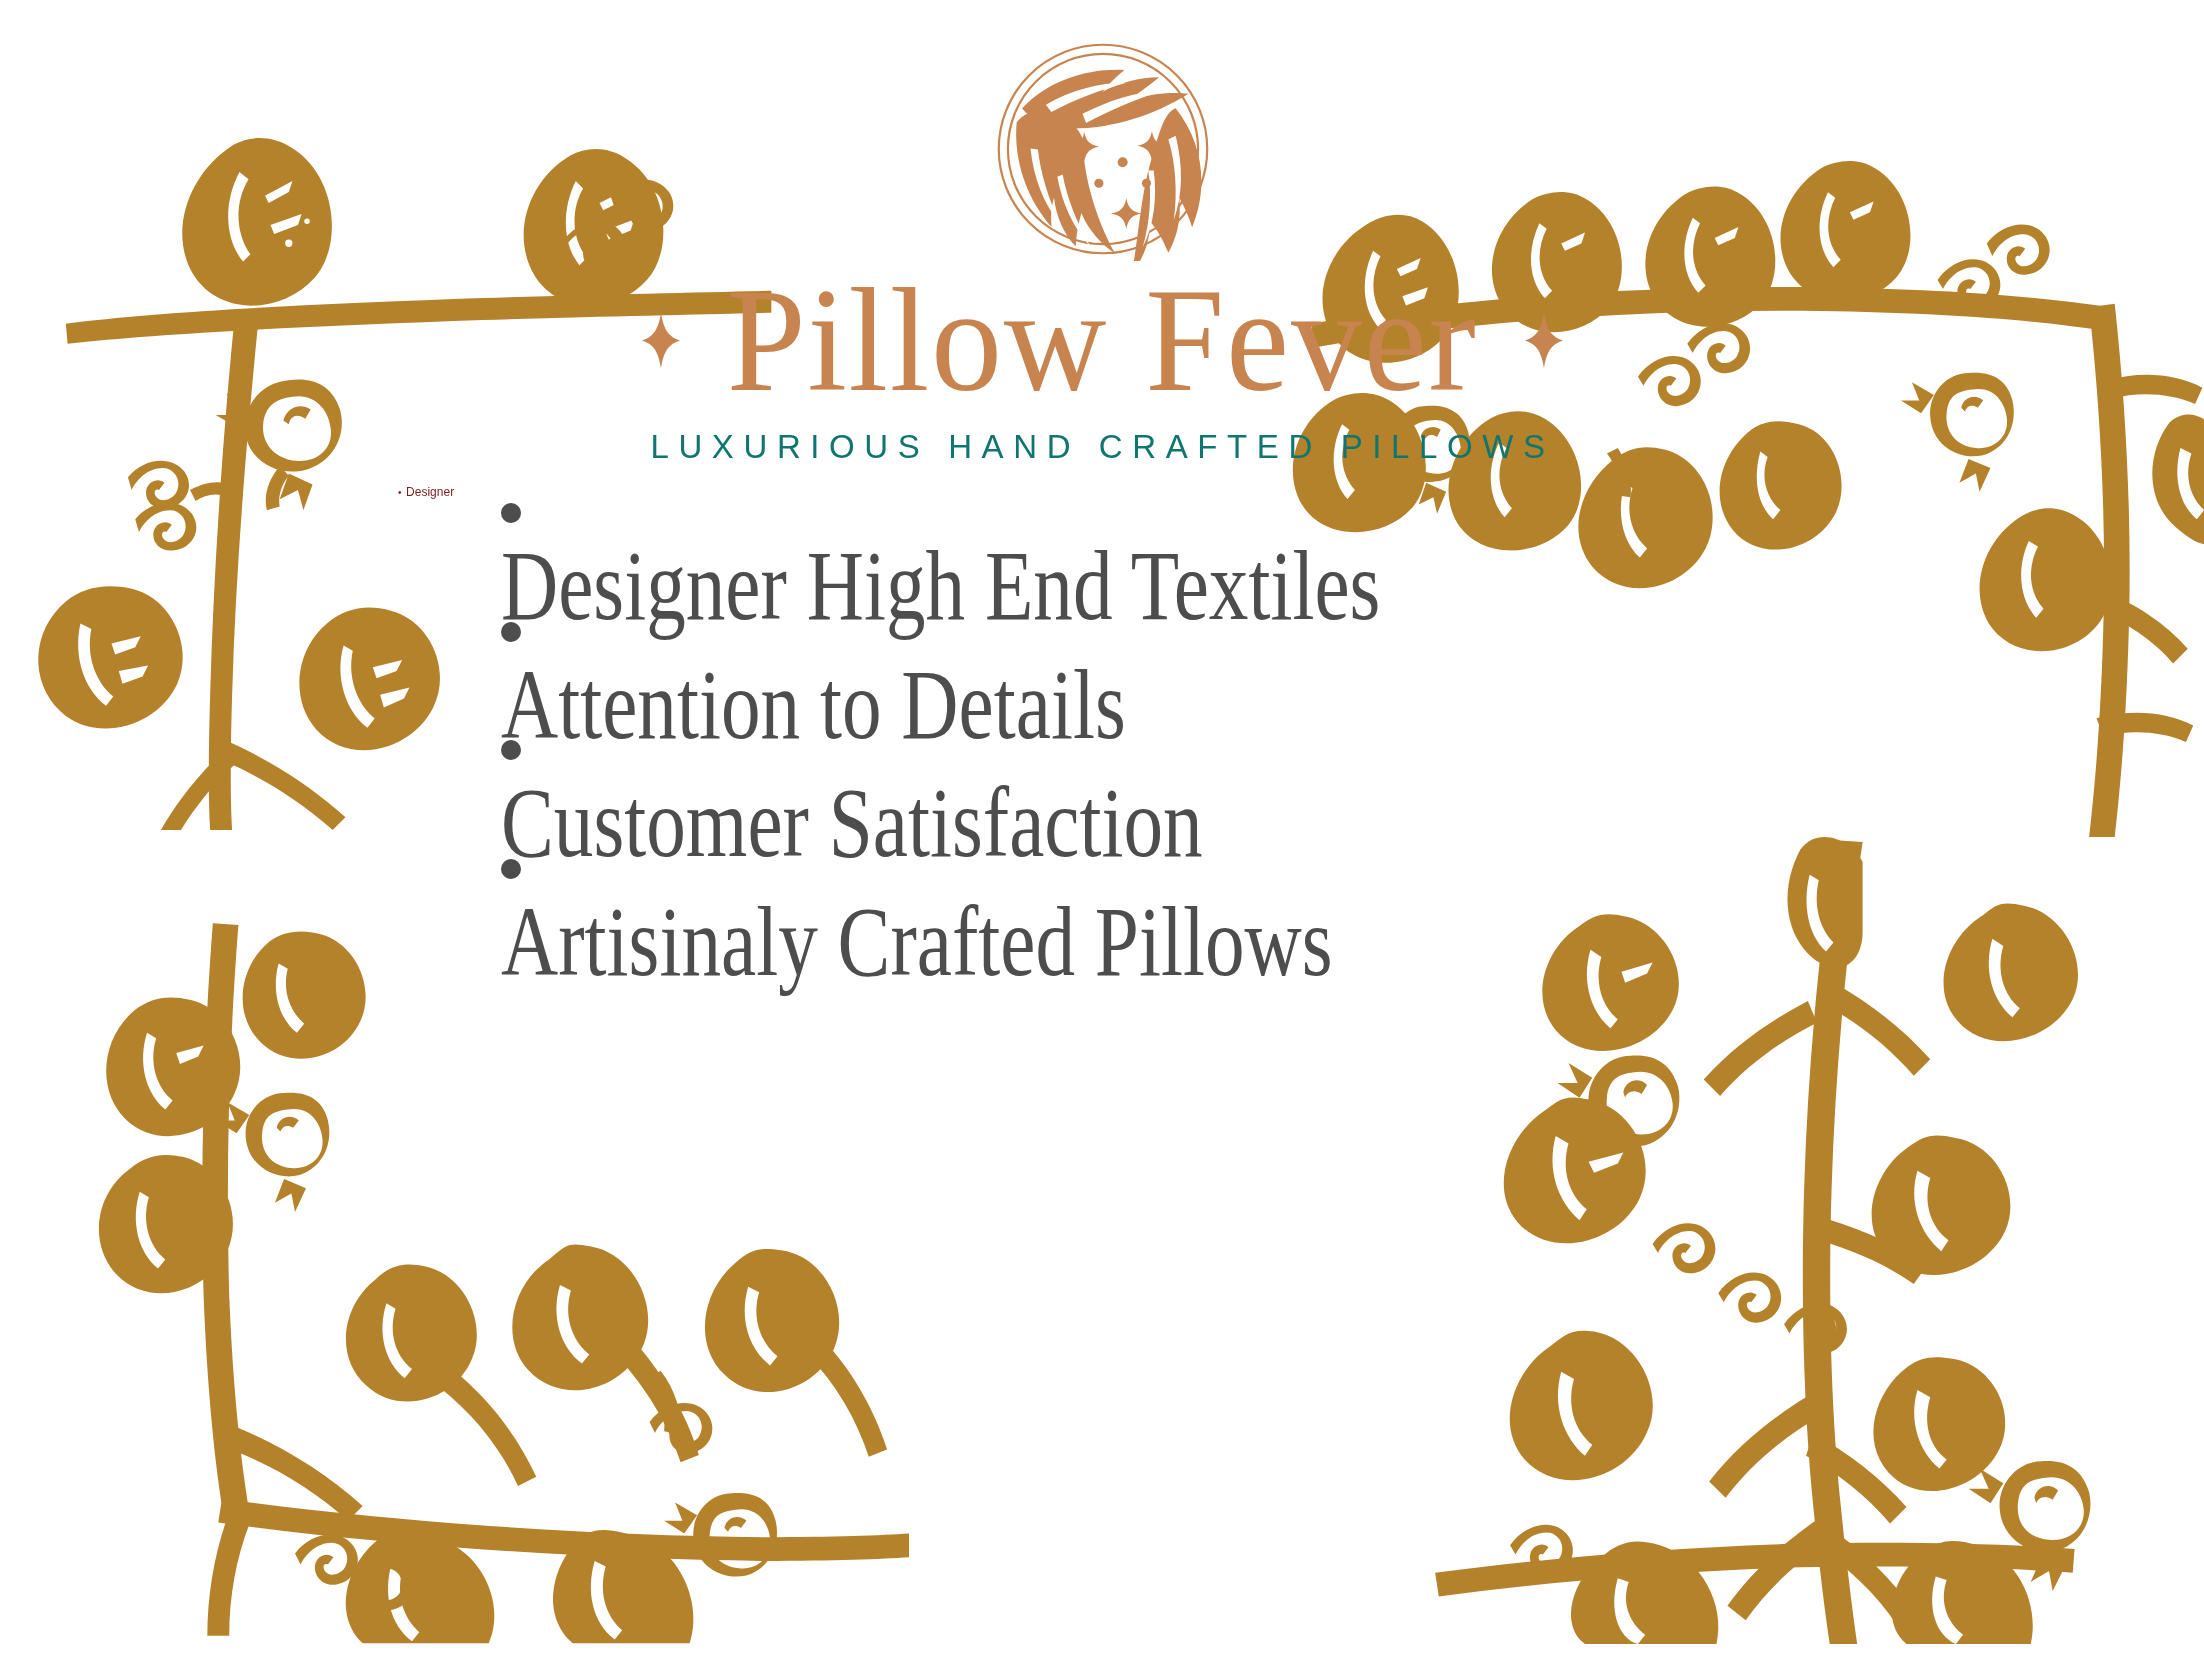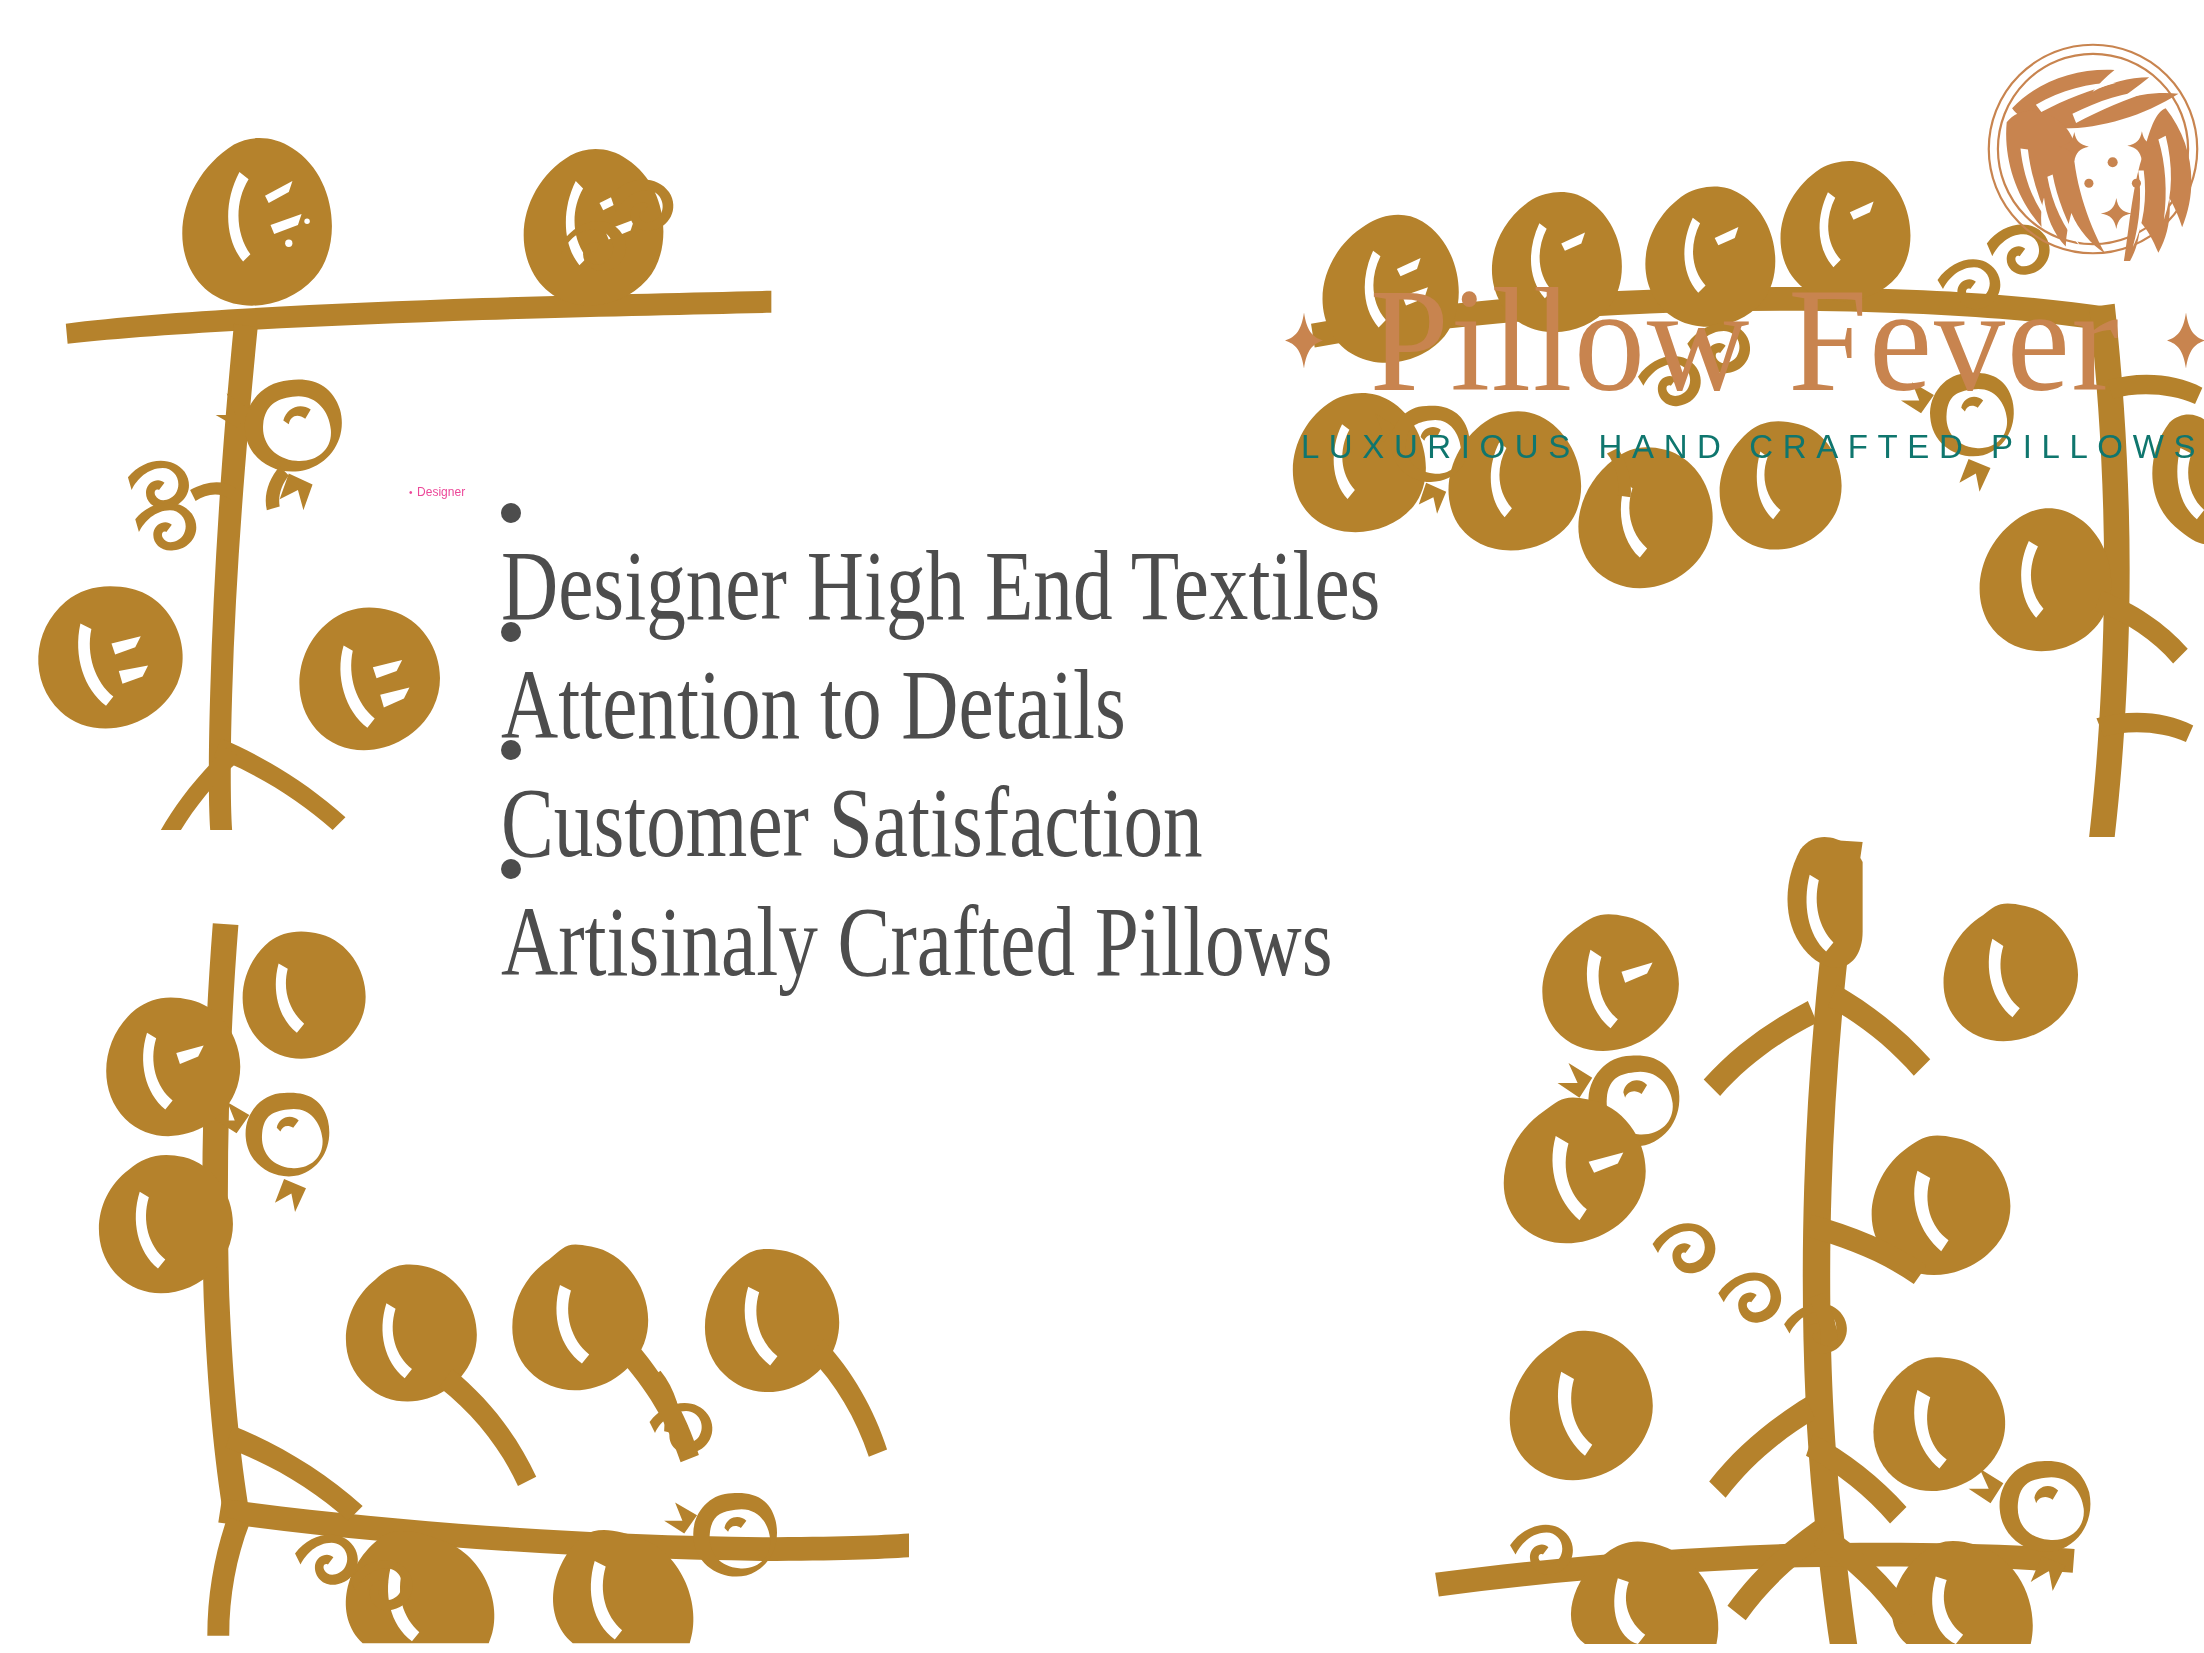--- a/index.html
+++ b/index.html
@@ -17,21 +17,21 @@
   .corner svg { display:block; width:100%; height:100%; overflow:visible; }
 
   #corner-tl { left:53px;  top:108px;  width:722px;  height:722px; }
   #corner-tr { left:1307px;top:79px;   width:914px; height:758px; }
   #corner-bl { left:105px; top:914px; width:804px;  height:731px; }
   #corner-br { left:1435px;top:831px;  width:795px;  height:813px; }
 
   
   #logo-block {
     position:absolute; left:0; right:0; top:37px;
-    display:flex; flex-direction:column; align-items:flex-end;
+    display:flex; flex-direction:column; align-items:center;
   }
   #logo-mark { width:224px; height:224px; }
   #logo-mark svg { display:block; width:100%; height:100%; }
 
   #wordmark-row {
     display:flex; align-items:center; justify-content:center;
     gap:31px; margin-top:3.7px;
   }
   #brand-name {
     font-family:"Liberation Serif", serif;
@@ -50,24 +50,24 @@
     font-family:"Liberation Sans", sans-serif;
     font-size:33px;
     font-weight:300;
     letter-spacing:9.6px;
     color:#0f766e;
     white-space:nowrap;
   }
 
   
   #artifact-note {
-    position:absolute; left:409px; top:485px;
+    position:absolute; left:398px; top:485px;
     font-family:"Liberation Sans", sans-serif;
     font-size:12px;
-    color:#ec4899;
+    color:#7f1d1d;
     white-space:nowrap;
   }
   #artifact-note .ab { font-size:10px; margin-right:4.6px; }
 
   
   #feature-list {
     position:absolute; left:501px; top:516px;
     list-style:none; margin:0; padding:0;
     width:1279px;
   }

